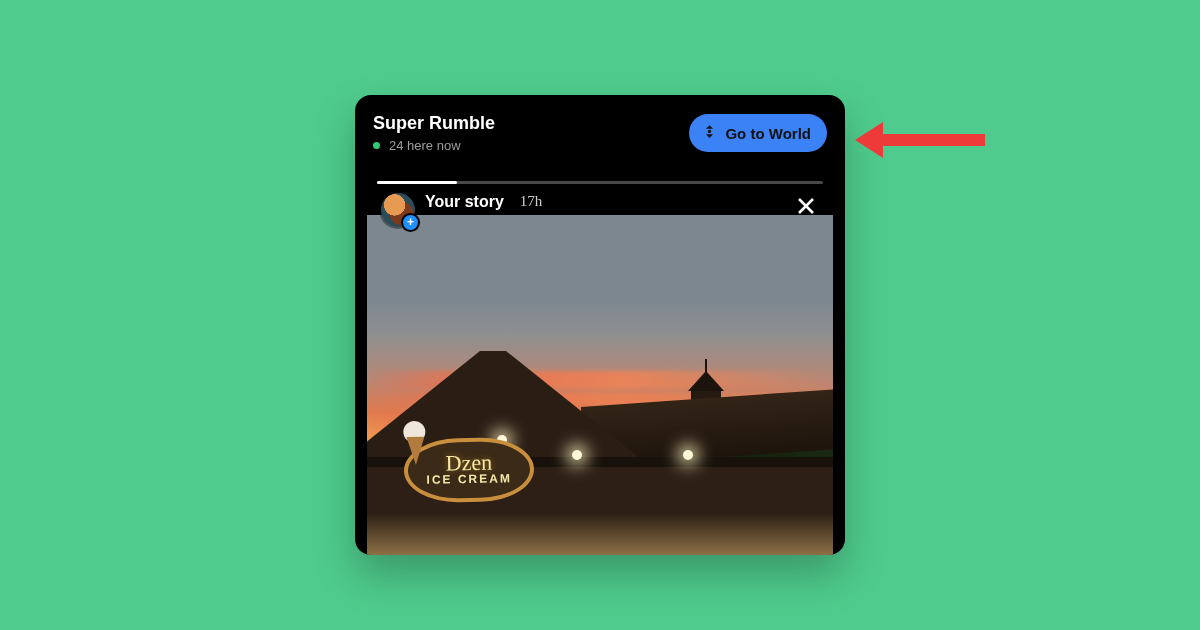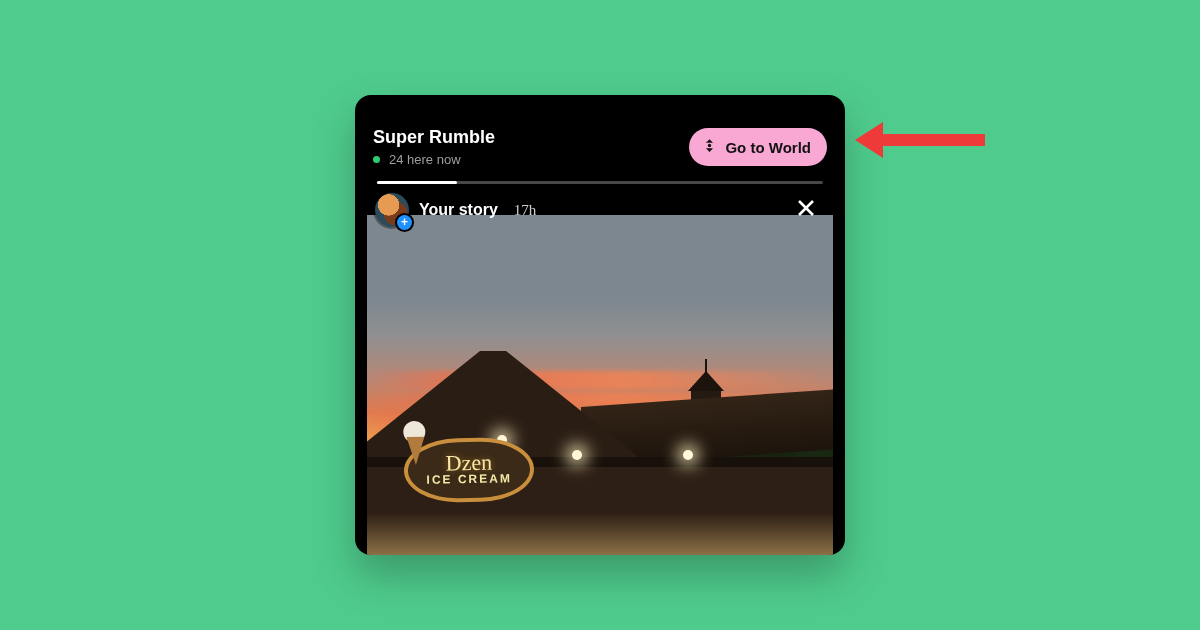--- a/index.html
+++ b/index.html
@@ -21,31 +21,31 @@
     border-radius: 16px;
     overflow: hidden;
     box-shadow: 0 20px 40px rgba(0,0,0,.25);
   }
 
   
   .hdr {
     display: flex;
     align-items: center;
     justify-content: space-between;
-    padding: 32px 18px 14px 18px;
+    padding: 18px 18px 14px 18px;
   }
   .hdr-left { display:flex; flex-direction:column; gap:4px; }
   .world-title { color:#fff; font-size:18px; font-weight:700; }
   .status-row { display:flex; align-items:center; gap:9px; }
   .dot { width:7px; height:7px; border-radius:50%; background:#2ecc71; }
   .status-text { color:#9e9e9e; font-size:13px; font-weight:500; }
 
   .go-btn {
     display:flex; align-items:center; gap:7px;
-    background:#f9a8d4; color:#111;
+    background:#3b82f6; color:#111;
     border:none; border-radius:999px;
     padding:9px 16px 9px 12px;
     font-size:15px; font-weight:700;
     cursor:pointer;
   }
   .go-btn svg { width:17px; height:17px; }
 
   
   .story {
     position:absolute;
@@ -156,22 +156,22 @@
   }
 
   
   .progress {
     position:absolute; top:8px; left:10px; right:10px; height:3px;
     background:rgba(255,255,255,.28); border-radius:3px;
   }
   .progress > div { height:100%; width:18%; background:#fff; border-radius:3px; }
 
   .story-hdr {
-    position:absolute; top:20px; left:8px; right:12px;
-    display:flex; align-items:center; gap:10px;
+    position:absolute; top:20px; left:14px; right:12px;
+    display:flex; gap:10px;
   }
   .avatar {
     width:34px; height:34px; border-radius:50%;
     background:
       radial-gradient(circle at 40% 35%, #e79b52 0 35%, transparent 36%),
       radial-gradient(circle at 60% 60%, #7a3b1d 0 40%, transparent 41%),
       #2b4a5a;
     position:relative; flex:0 0 auto;
     box-shadow:0 0 0 2px rgba(0,0,0,.35);
   }

